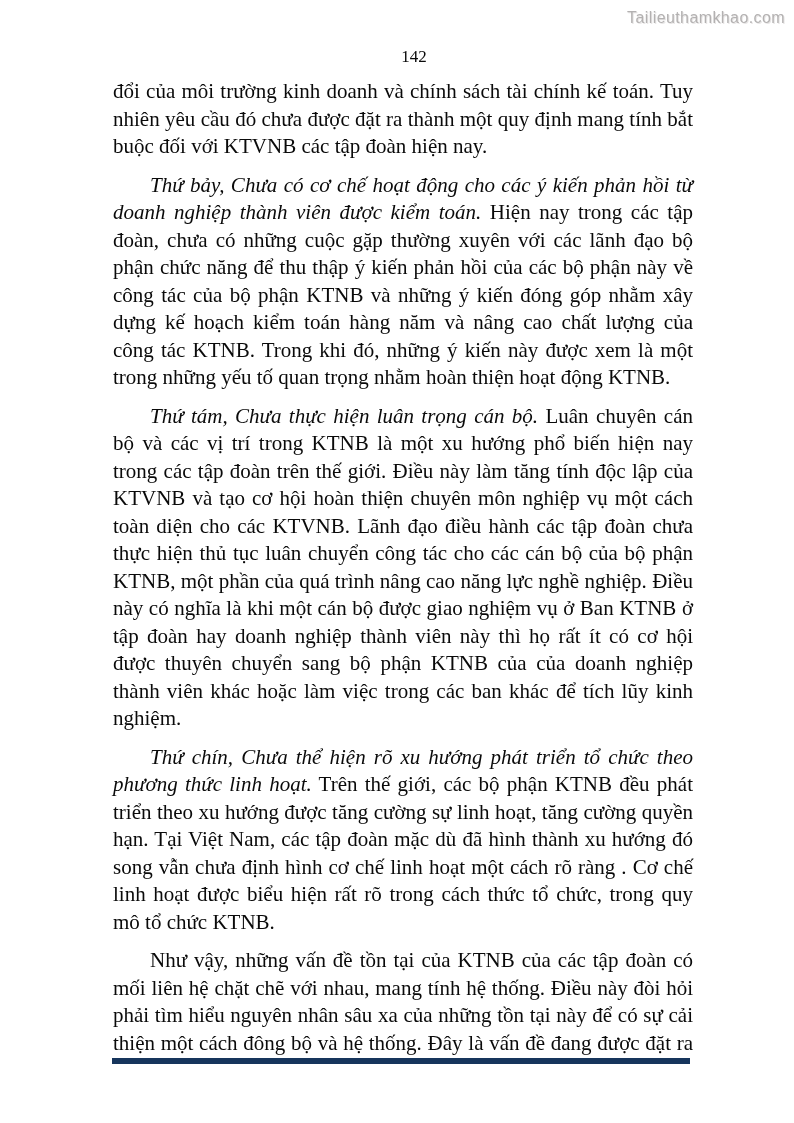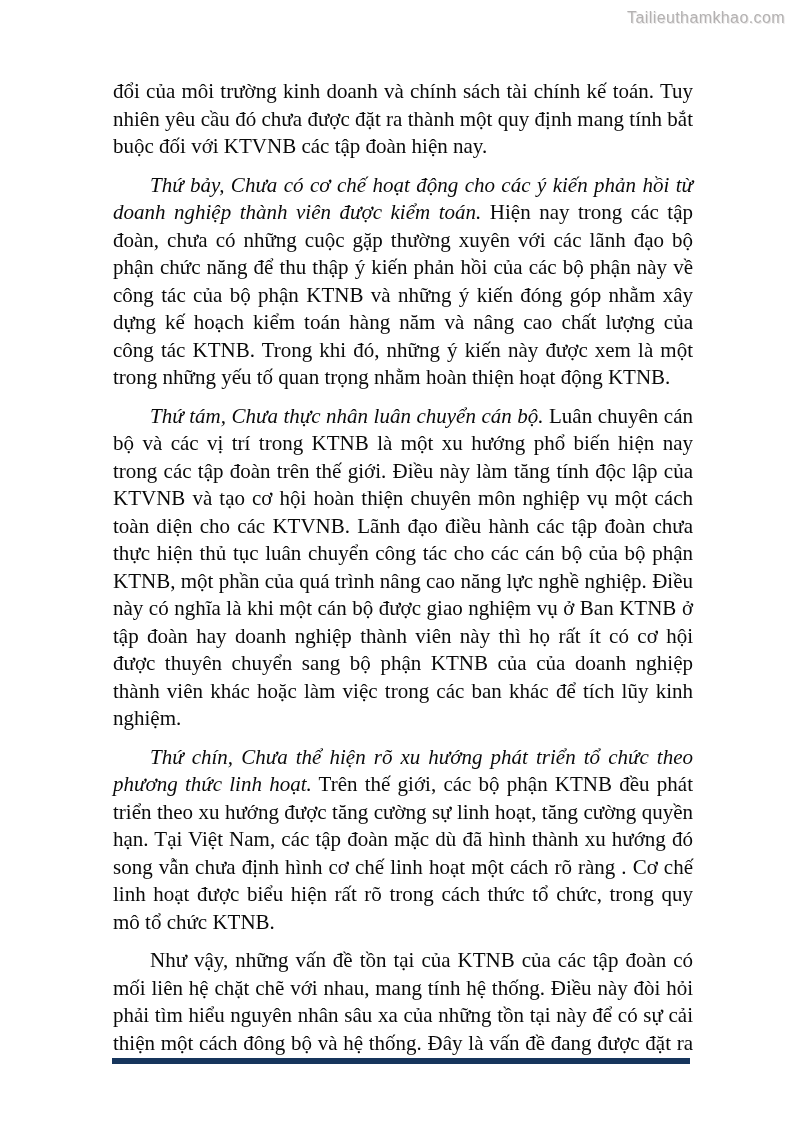--- a/index.html
+++ b/index.html
@@ -64,29 +64,30 @@
     background: #16355c;
   }
 </style>
 </head>
 <body>
 
 <div class="page">
 
   <div class="watermark" style="color: rgb(179, 177, 177);">Tailieuthamkhao.com</div>
 
+  <div class="page-number">142</div>
 
   <div class="content">
 
     <p class="para no-indent"><span>đổi của môi trường kinh doanh và chính sách tài chính kế toán. Tuy nhiên yêu cầu đó chưa được đặt ra thành một quy định mang tính bắt buộc đối với KTVNB các tập đoàn hiện nay.</span></p>
 
     <p class="para"><span class="lead-italic">Thứ bảy, Chưa có cơ chế hoạt động cho các ý kiến phản hồi từ doanh nghiệp thành viên được kiểm toán.</span>
       <span>Hiện nay trong các tập đoàn, chưa có những cuộc gặp thường xuyên với các lãnh đạo bộ phận chức năng để thu thập ý kiến phản hồi của các bộ phận này về công tác của bộ phận KTNB và những ý kiến đóng góp nhằm xây dựng kế hoạch kiểm toán hàng năm và nâng cao chất lượng của công tác KTNB. Trong khi đó, những ý kiến này được xem là một trong những yếu tố quan trọng nhằm hoàn thiện hoạt động KTNB.</span></p>
 
-    <p class="para"><span class="lead-italic">Thứ tám, Chưa thực nhân luân chuyển cán bộ.</span>
+    <p class="para"><span class="lead-italic">Thứ tám, Chưa thực hiện luân trọng cán bộ.</span>
       <span>Luân chuyên cán bộ và các vị trí trong KTNB là một xu hướng phổ biến hiện nay trong các tập đoàn trên thế giới. Điều này làm tăng tính độc lập của KTVNB và tạo cơ hội hoàn thiện chuyên môn nghiệp vụ một cách toàn diện cho các KTVNB. Lãnh đạo điều hành các tập đoàn chưa thực hiện thủ tục luân chuyển công tác cho các cán bộ của bộ phận KTNB, một phần của quá trình nâng cao năng lực nghề nghiệp. Điều này có nghĩa là khi một cán bộ được giao nghiệm vụ ở Ban KTNB ở tập đoàn hay doanh nghiệp thành viên này thì họ rất ít có cơ hội được thuyên chuyển sang bộ phận KTNB của của doanh nghiệp thành viên khác hoặc làm việc trong các ban khác để tích lũy kinh nghiệm.</span></p>
 
     <p class="para"><span class="lead-italic">Thứ chín, Chưa thể hiện rõ xu hướng phát triển tổ chức theo phương thức linh hoạt.</span>
       <span>Trên thế giới, các bộ phận KTNB đều phát triển theo xu hướng được tăng cường sự linh hoạt, tăng cường quyền hạn. Tại Việt Nam, các tập đoàn mặc dù đã hình thành xu hướng đó song vẫn chưa định hình cơ chế linh hoạt một cách rõ ràng . Cơ chế linh hoạt được biểu hiện rất rõ trong cách thức tổ chức, trong quy mô tổ chức KTNB.</span></p>
 
     <p class="para"><span>Như vậy, những vấn đề tồn tại của KTNB của các tập đoàn có mối liên hệ chặt chẽ với nhau, mang tính hệ thống. Điều này đòi hỏi phải tìm hiểu nguyên nhân sâu xa của những tồn tại này để có sự cải thiện một cách đông bộ và hệ thống. Đây là vấn đề đang được đặt ra đối với nhà quản lý các cấp ở các tập đoàn để khắc phục tính trạng kinh doanh thua lỗ, thất thoát tài sản của nhà nước, kinh doanh trong nhiều lĩnh vực không hiệu quả...</span></p>
 
   </div>
 
   <div class="footer-bar" style="background: rgb(22, 53, 92);"></div>

